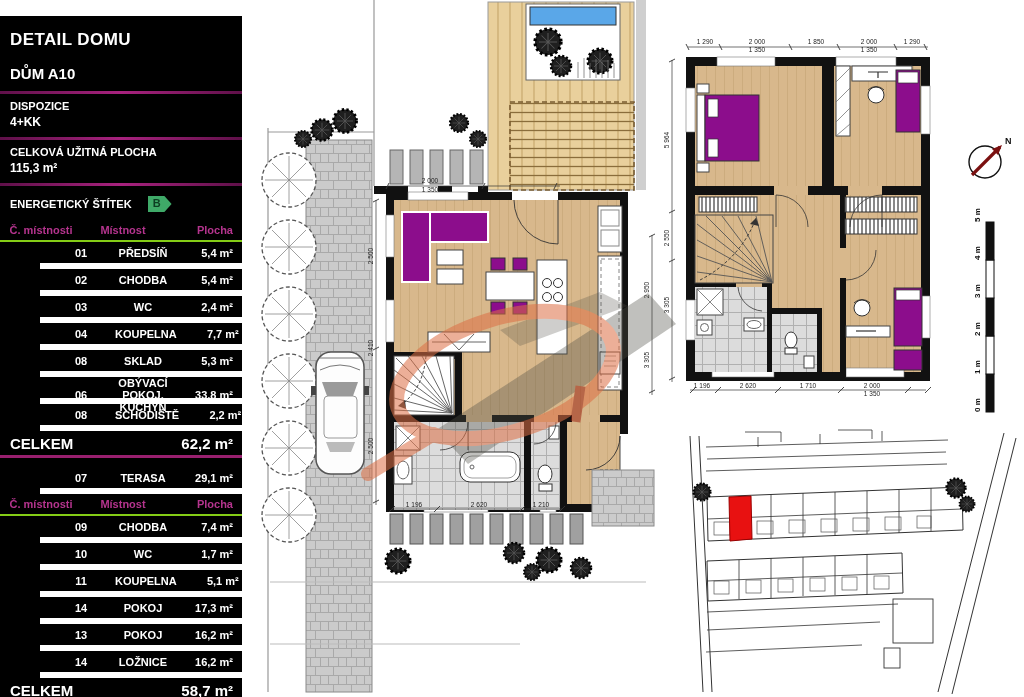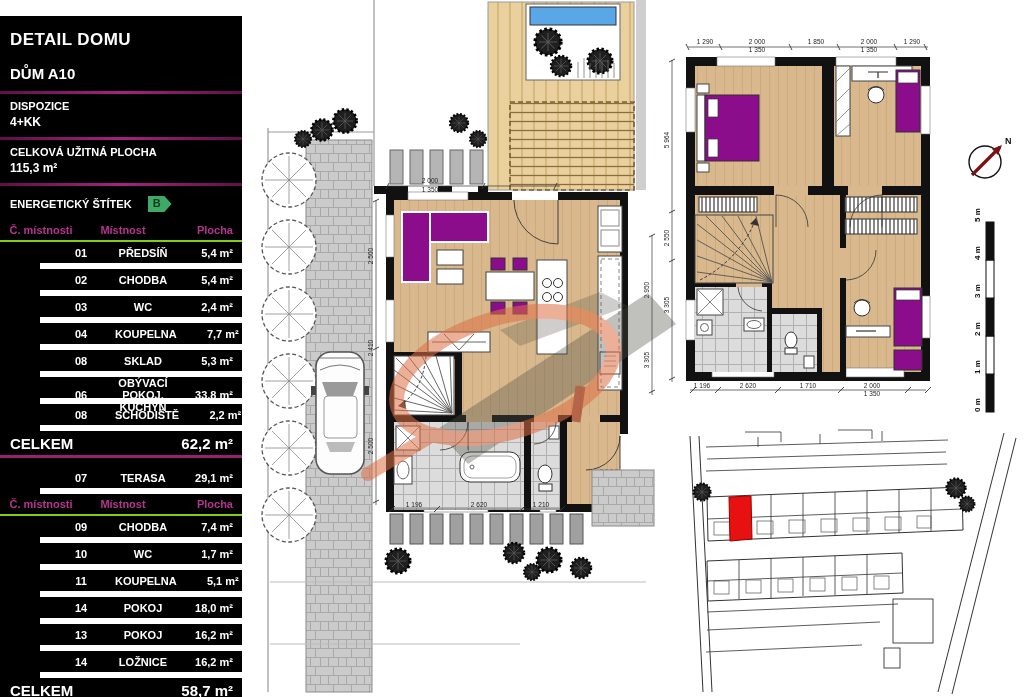--- a/index.html
+++ b/index.html
@@ -523,21 +523,21 @@
     <span class="c3">1,7 m²</span>
   </div>
   <div class="trow">
     <span class="c1">11</span>
     <span class="c2">KOUPELNA</span>
     <span class="c3">5,1 m²</span>
   </div>
   <div class="trow">
     <span class="c1">14</span>
     <span class="c2">POKOJ</span>
-    <span class="c3">18,0 m²</span>
+    <span class="c3">17,3 m²</span>
   </div>
   <div class="trow">
     <span class="c1">13</span>
     <span class="c2">POKOJ</span>
     <span class="c3">16,2 m²</span>
   </div>
   <div class="trow">
     <span class="c1">14</span>
     <span class="c2">LOŽNICE</span>
     <span class="c3">16,2 m²</span>

